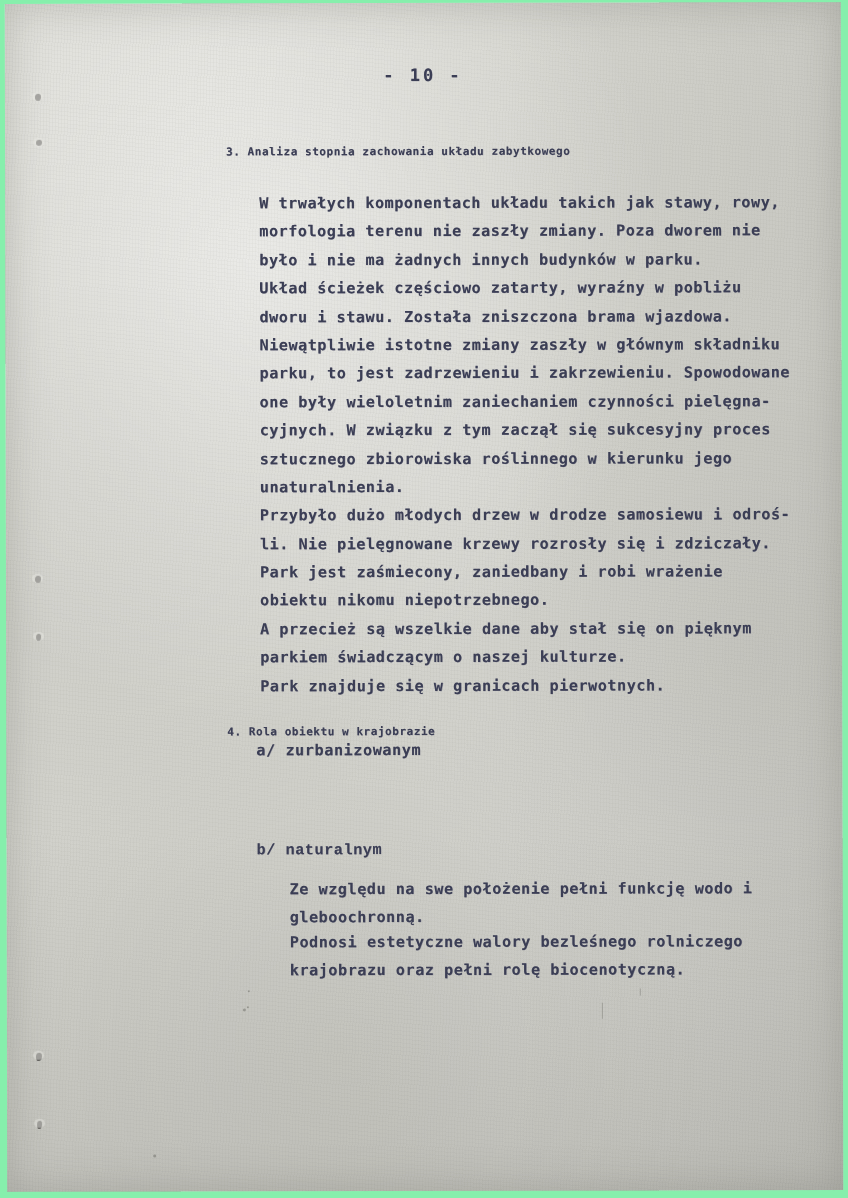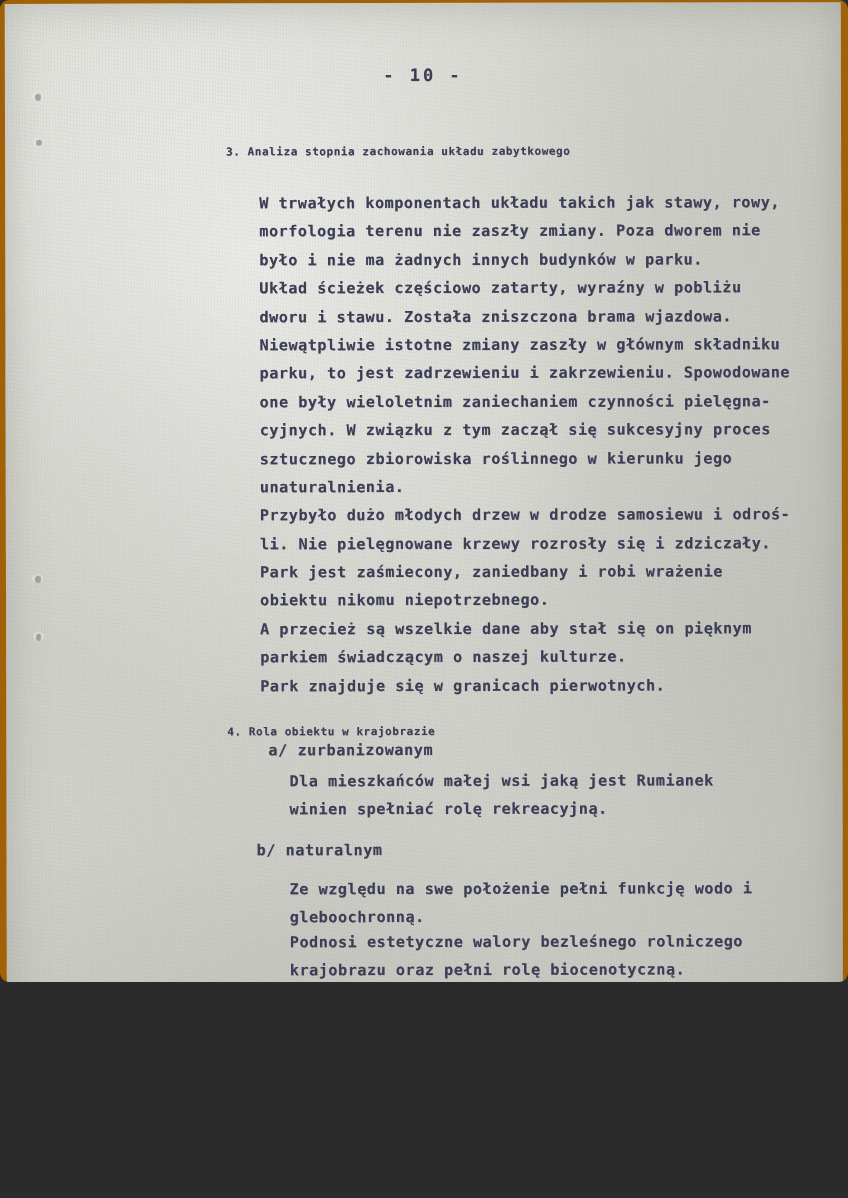--- a/index.html
+++ b/index.html
@@ -11,24 +11,23 @@
     width: 848px;
     height: 1198px;
     overflow: hidden;
     font-family: "DejaVu Sans Mono", monospace;
   }
 
   
   #scan {
     position: relative;
     width: 848px;
-    height: 982px;
-    background: #a16207;
+    height: 1198px;
+    background: #86efac;
     overflow: hidden;
-    border-radius: 9px;
   }
 
   
   #paper {
     position: absolute;
     left: 6px;
     top: 3px;
     width: 836px;
     height: 1188px;
     background:
@@ -104,23 +103,23 @@
   .sub-label {
     font-size: 15.2px;
     letter-spacing: 0.55px;
     white-space: pre;
   }
 
   
   #h3        { left: 221px; top: 142px; }
   #body1     { left: 254px; top: 186px; }
   #h4        { left: 221px; top: 694px; margin-top: 28px; }
-  #suba      { left: 262px; top: 738px; }
+  #suba      { left: 250px; top: 738px; }
   #bodya     { left: 283px; top: 764px; }
-  #subb      { left: 250px; top: 838px; }
+  #subb      { left: 250px; top: 838px; font-family: Liberation Mono, monospace; }
   #bodyb     { left: 283px; top: 872px; }
   #bodyb2    { left: 283px; top: 925px; }
 
   
   .speck {
     position: absolute;
     background: #2e2c2a;
     border-radius: 50% 40% 55% 45%;
     opacity: .78;
     filter: blur(0.2px);
@@ -188,24 +187,20 @@
         <div class="para-line">Park jest zaśmiecony, zaniedbany i robi wrażenie</div>
         <div class="para-line">obiektu nikomu niepotrzebnego.</div>
         <div class="para-line">A przecież są wszelkie dane aby stał się on pięknym</div>
         <div class="para-line">parkiem świadczącym o naszej kulturze.</div>
         <div class="para-line">Park znajduje się w granicach pierwotnych.</div>
       </div>
 
       <div class="block heading" id="h4">4. Rola obiektu w krajobrazie</div>
 
       <div class="block sub-label" id="suba">a/ zurbanizowanym</div>
-      <div class="block" id="bodya">
-        <div class="para-line">Dla mieszkańców małej wsi jaką jest Rumianek</div>
-        <div class="para-line">winien spełniać rolę rekreacyjną.</div>
-      </div>
 
       <div class="block sub-label" id="subb">b/ naturalnym</div>
       <div class="block" id="bodyb2">
         <div class="para-line">Podnosi estetyczne walory bezleśnego rolniczego</div>
         <div class="para-line">krajobrazu oraz pełni rolę biocenotyczną.</div>
       </div>
       <div class="block" id="bodyb">
         <div class="para-line">Ze względu na swe położenie pełni funkcję wodo i</div>
         <div class="para-line">gleboochronną.</div>
       </div>

